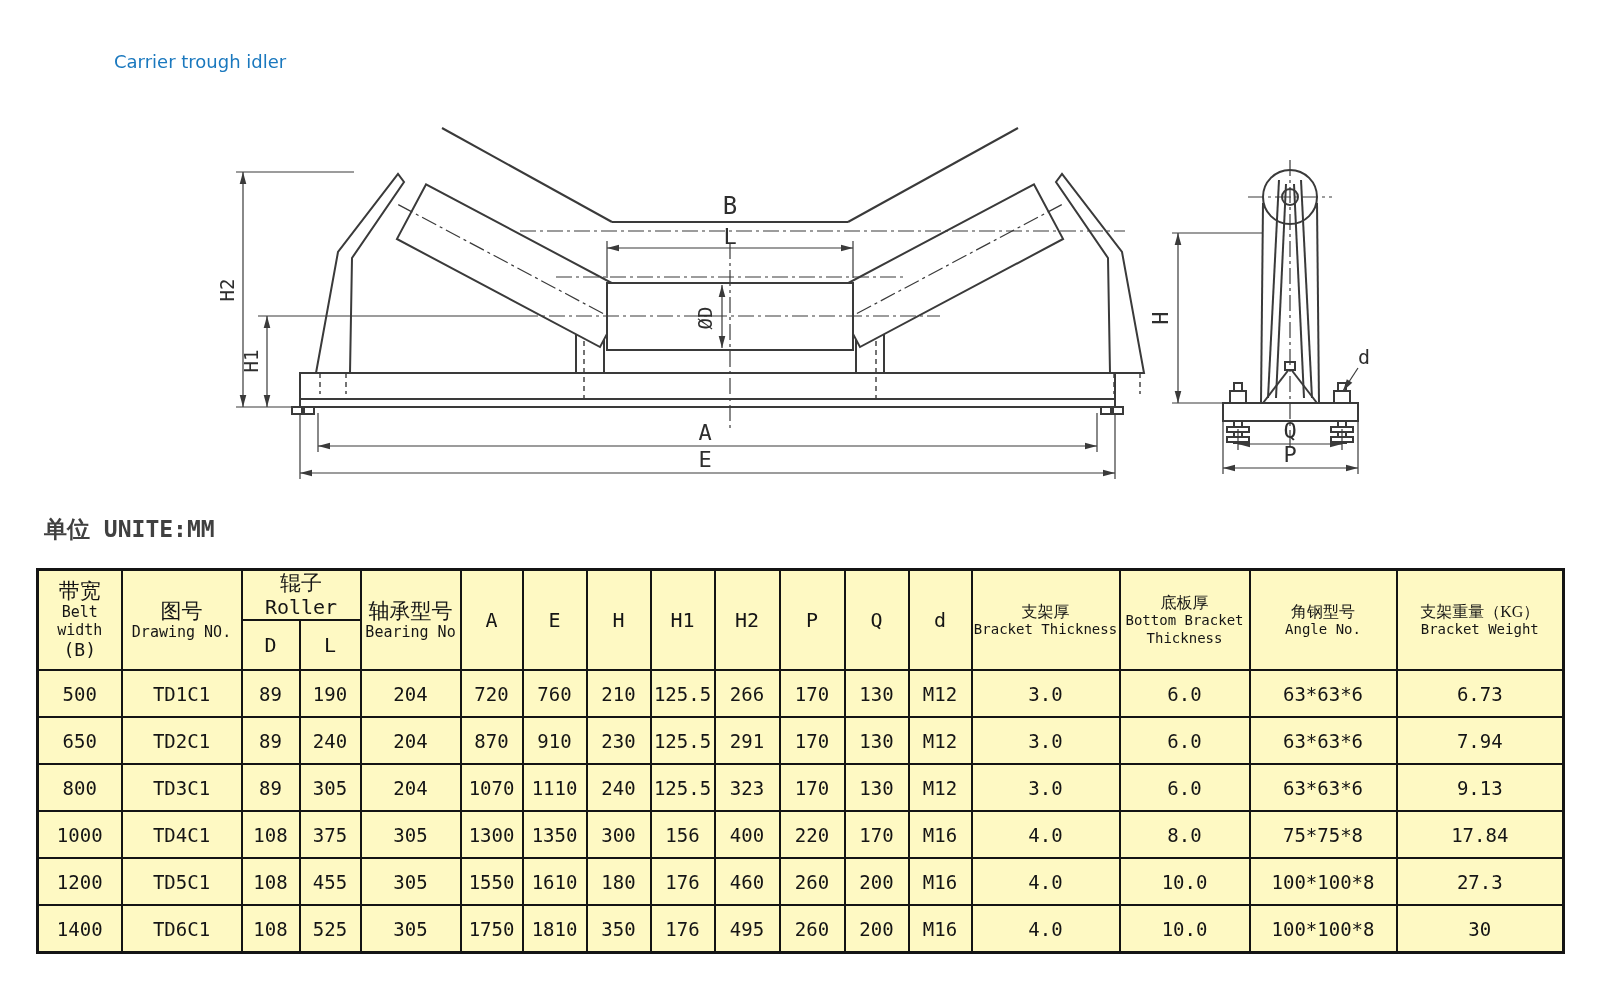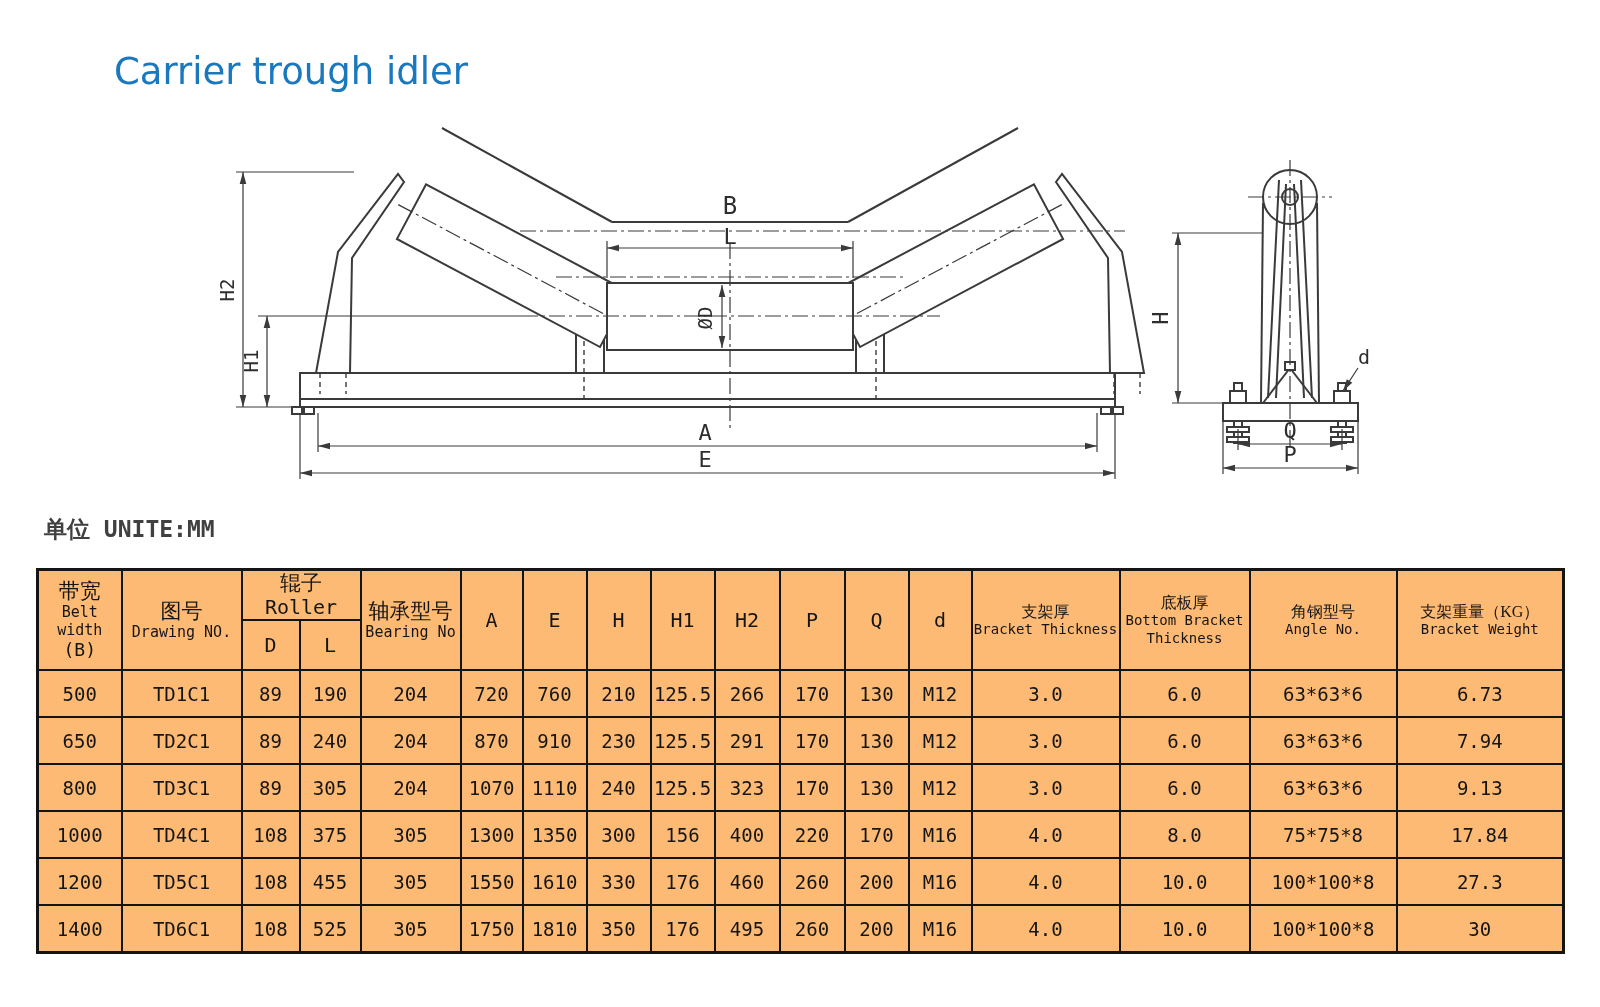--- a/index.html
+++ b/index.html
@@ -3,32 +3,32 @@
 <meta charset="utf-8">
 <style>
   html,body{margin:0;padding:0;background:#fff;}
   body{width:1600px;height:1007px;position:relative;overflow:hidden;
        font-family:"DejaVu Sans",sans-serif;color:#1a1a1a;}
   .hdr{position:absolute;left:76px;top:46px;}
   .hdr-row{display:flex;align-items:center;}
   .diamond{width:15px;height:15px;border:3px solid #3fae49;transform:rotate(45deg);
            margin:4px 14px 0 2px;flex:0 0 auto;background:#fff;}
   .title-zh{color:#1a78be;font-size:30px;font-weight:bold;letter-spacing:9px;line-height:1.1;}
-  .title-en{color:#1a78be;font-size:37px;font-weight:500;margin:6px 0 0 38px;line-height:1.1;}
+  .title-en{color:#1a78be;font-size:18px;font-weight:500;margin:6px 0 0 38px;line-height:1.1;}
   .unit-note{position:absolute;left:44px;top:514px;font-size:23px;font-weight:600;
              font-family:"DejaVu Sans Mono","Liberation Mono",monospace;color:#404040;}
   svg{position:absolute;left:0;top:0;}
   svg text{font-family:"DejaVu Sans Mono","Liberation Mono",monospace;fill:#2e2e2e;}
   .ol{stroke:#3a3a3a;stroke-width:2;fill:none;}
   .olf{stroke:#3a3a3a;stroke-width:2;fill:#fff;}
   .tl{stroke:#3a3a3a;stroke-width:1.2;fill:none;}
   .cl{stroke:#3a3a3a;stroke-width:1.2;fill:none;stroke-dasharray:16 4 3 4;}
   .hl{stroke:#3a3a3a;stroke-width:1.4;fill:none;stroke-dasharray:5 4;}
   table.spec{position:absolute;left:36px;top:568px;width:1526px;border-collapse:collapse;
-             table-layout:fixed;background:#fdba74;border:3px solid #141414;
+             table-layout:fixed;background:#fef9c3;border:3px solid #141414;
              font-family:"DejaVu Sans Mono","Liberation Mono",monospace;}
   table.spec th,table.spec td{border:2px solid #141414;text-align:center;vertical-align:middle;
              padding:0;color:#151515;font-weight:normal;}
   table.spec td{font-size:19px;height:45px;}
   tr.hr1{height:48px;} tr.hr2{height:50px;}
   .zh{font-size:21px;line-height:1.15;font-family:"DejaVu Sans",sans-serif;}
   .zh-sm{font-size:16px;line-height:1.2;font-family:Liberation Serif, serif;}
   .en{font-size:15px;line-height:1.2;}
   .en-sm{font-size:14px;line-height:1.25;}
   .sub{font-size:18px;line-height:1.2;}
@@ -338,21 +338,21 @@
         <td>17.84</td>
       </tr>
       <tr>
         <td>1200</td>
         <td>TD5C1</td>
         <td>108</td>
         <td>455</td>
         <td>305</td>
         <td>1550</td>
         <td>1610</td>
-        <td>330</td>
+        <td>180</td>
         <td>176</td>
         <td>460</td>
         <td>260</td>
         <td>200</td>
         <td>M16</td>
         <td>4.0</td>
         <td>10.0</td>
         <td>100*100*8</td>
         <td>27.3</td>
       </tr>

